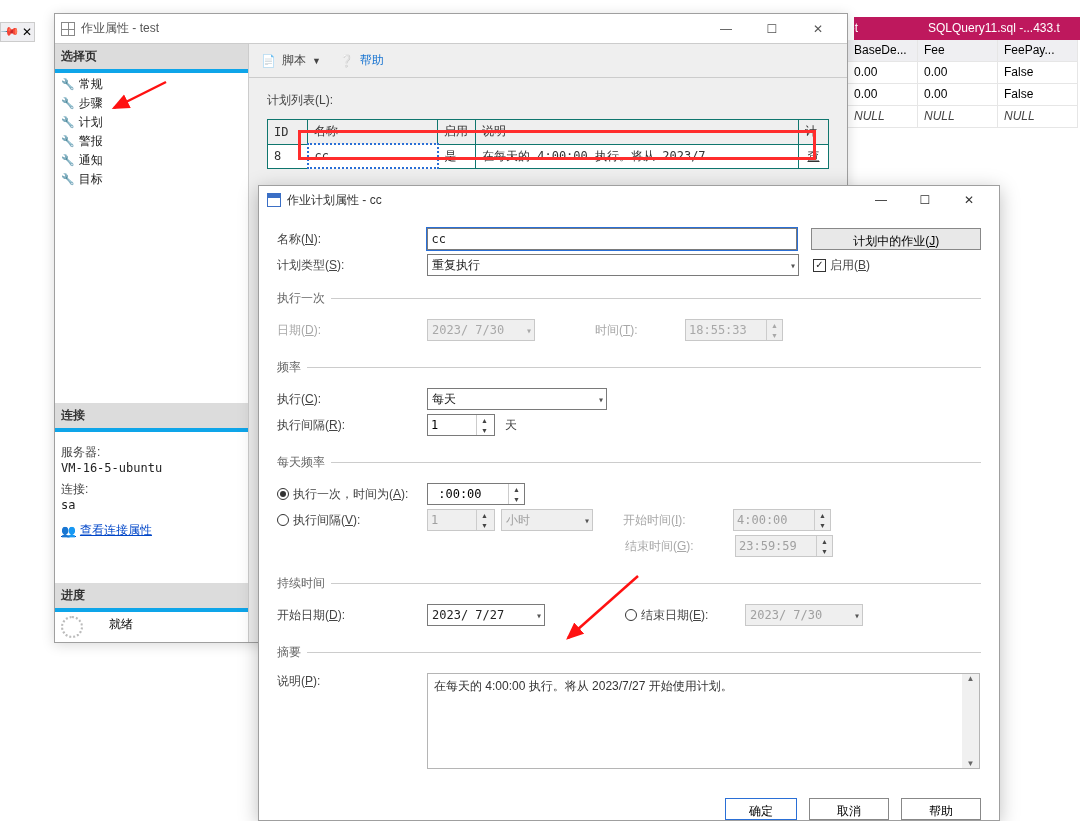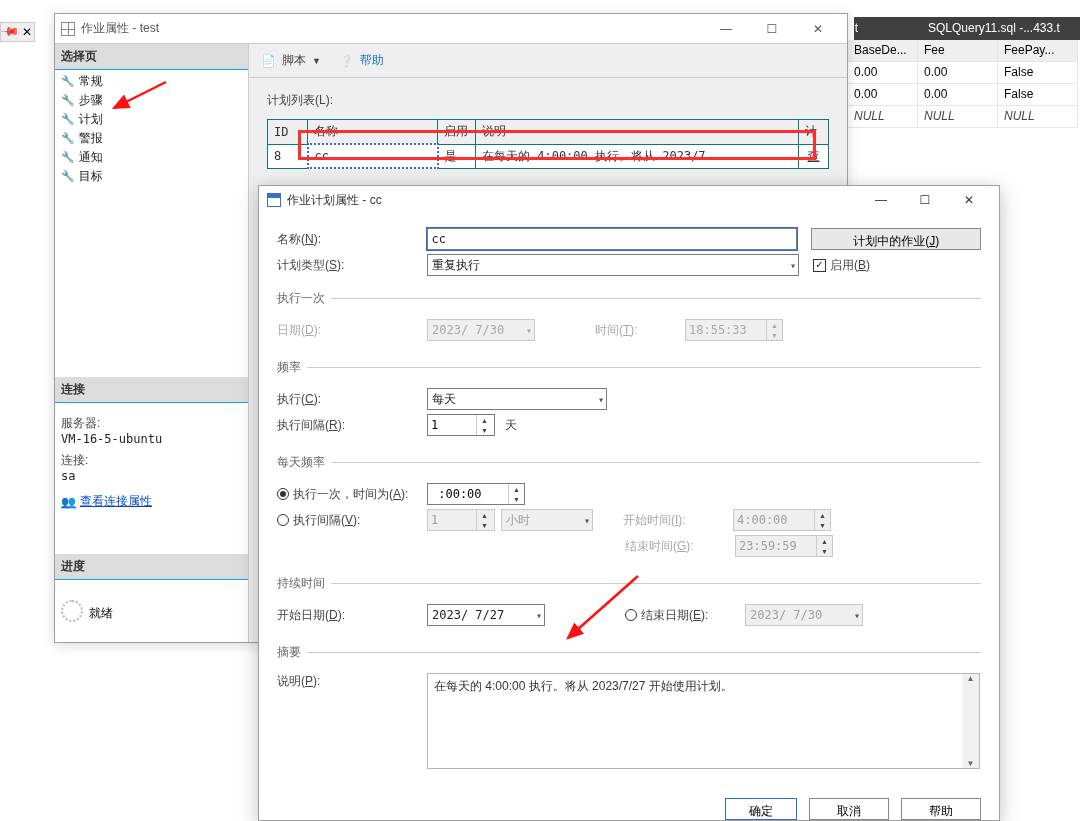--- a/index.html
+++ b/index.html
@@ -28,21 +28,21 @@
     overflow: hidden;
   }
   .bg-cell:nth-child(1) { width: 70px; }
   .bg-cell:nth-child(2) { width: 80px; }
   .bg-cell:nth-child(3) { width: 80px; }
   .bg-null { font-style: italic; color: #444; }
 
   .bg-titletab {
     position: absolute;
     top: 17px; left: 854px; width: 226px; height: 23px;
-    background: #404040;
+    background: #be185d;
     color: #fff;
     line-height: 23px;
     padding: 0 8px;
     font-size: 12px;
   }
   .bg-titletab .et {
     position:absolute; left:-6px;
   }
 
   .left-pin {
@@ -94,21 +94,21 @@
   .job-sidebar {
     width: 194px;
     border-right: 1px solid #ccc;
     display: flex; flex-direction: column;
   }
   .sb-section-hdr {
     background: #dcdcdc;
     padding: 4px 6px;
     font-weight: bold;
     color: #333;
-    border-bottom: 1px solid #0ea5e9;
+    border-bottom: 4px solid #0ea5e9;
   }
   .sb-pages {
     padding: 2px 4px;
     flex: 0 0 auto;
   }
   .sb-item {
     display: flex; align-items: center;
     gap: 4px;
     padding: 1px 2px;
     color: #222;
@@ -124,22 +124,22 @@
   }
   .sb-conn .lbl { color: #444; margin-top: 6px; }
   .sb-conn .val { color: #222; font-family: Consolas, monospace; }
   .sb-link {
     color: #0046c8; text-decoration: underline; cursor: pointer;
     display: inline-flex; align-items: center; gap: 4px;
     margin-top: 10px;
   }
 
   .sb-progress {
-    padding: 20px 6px;
-    display: flex; align-items: flex-end; gap: 6px;
+    padding: 4px 6px;
+    display: flex; align-items: flex-start; gap: 26px;
   }
   .spinner {
     width: 22px; height: 22px;
     border: 2px dotted #bbb; border-radius: 50%;
   }
 
   .red-arrow-1 {
     position: absolute;
     left: 108px; top: 78px;
     pointer-events: none;

